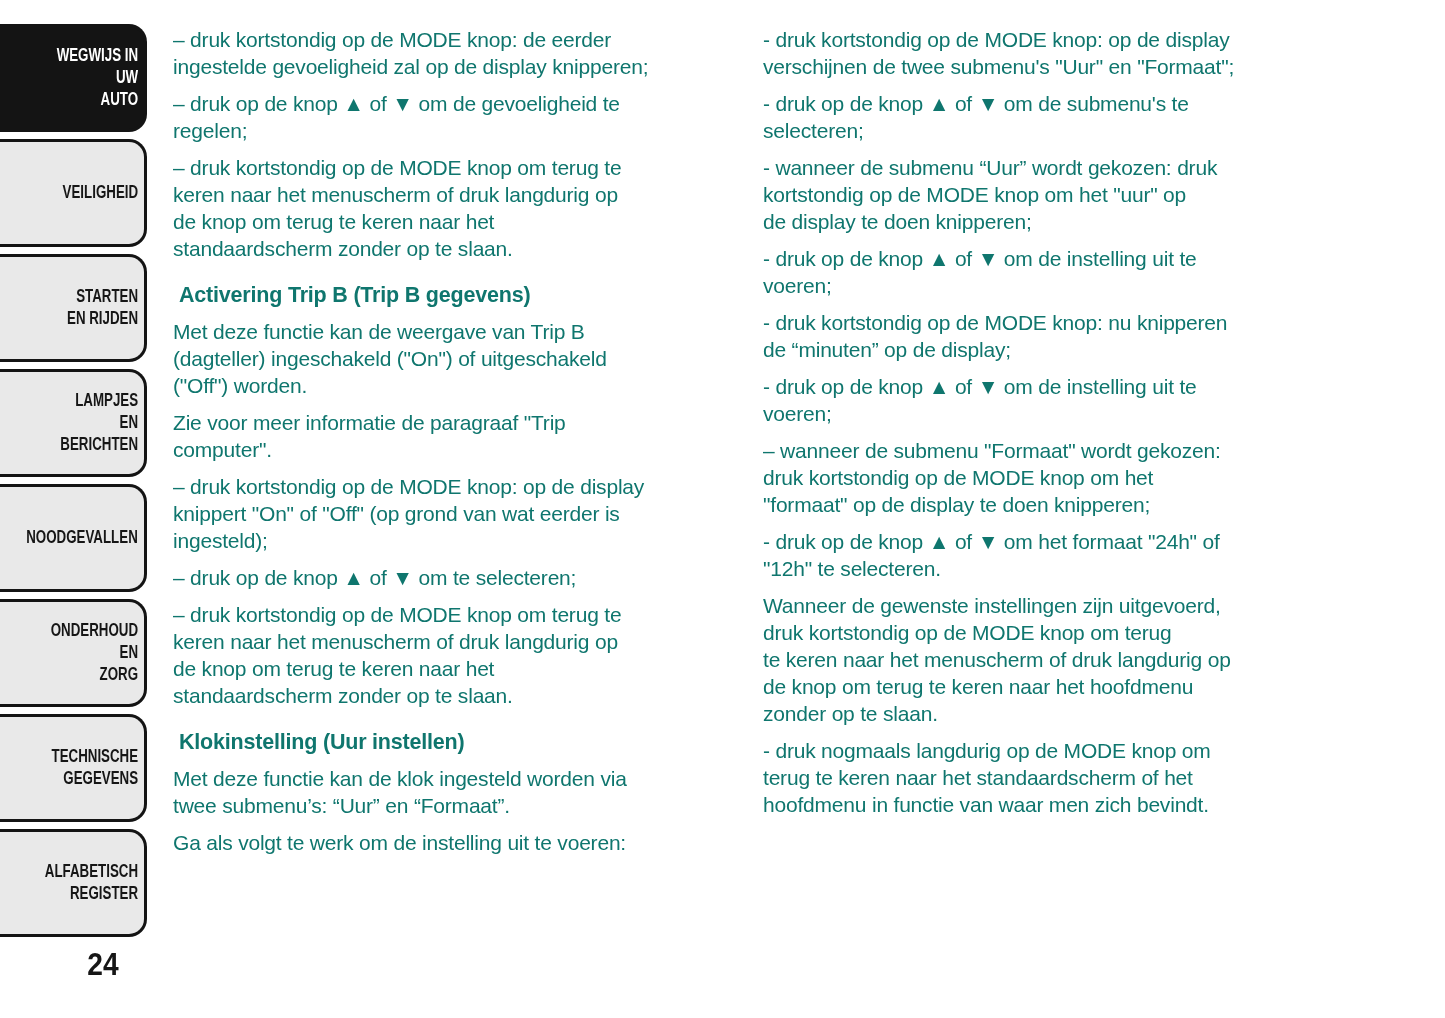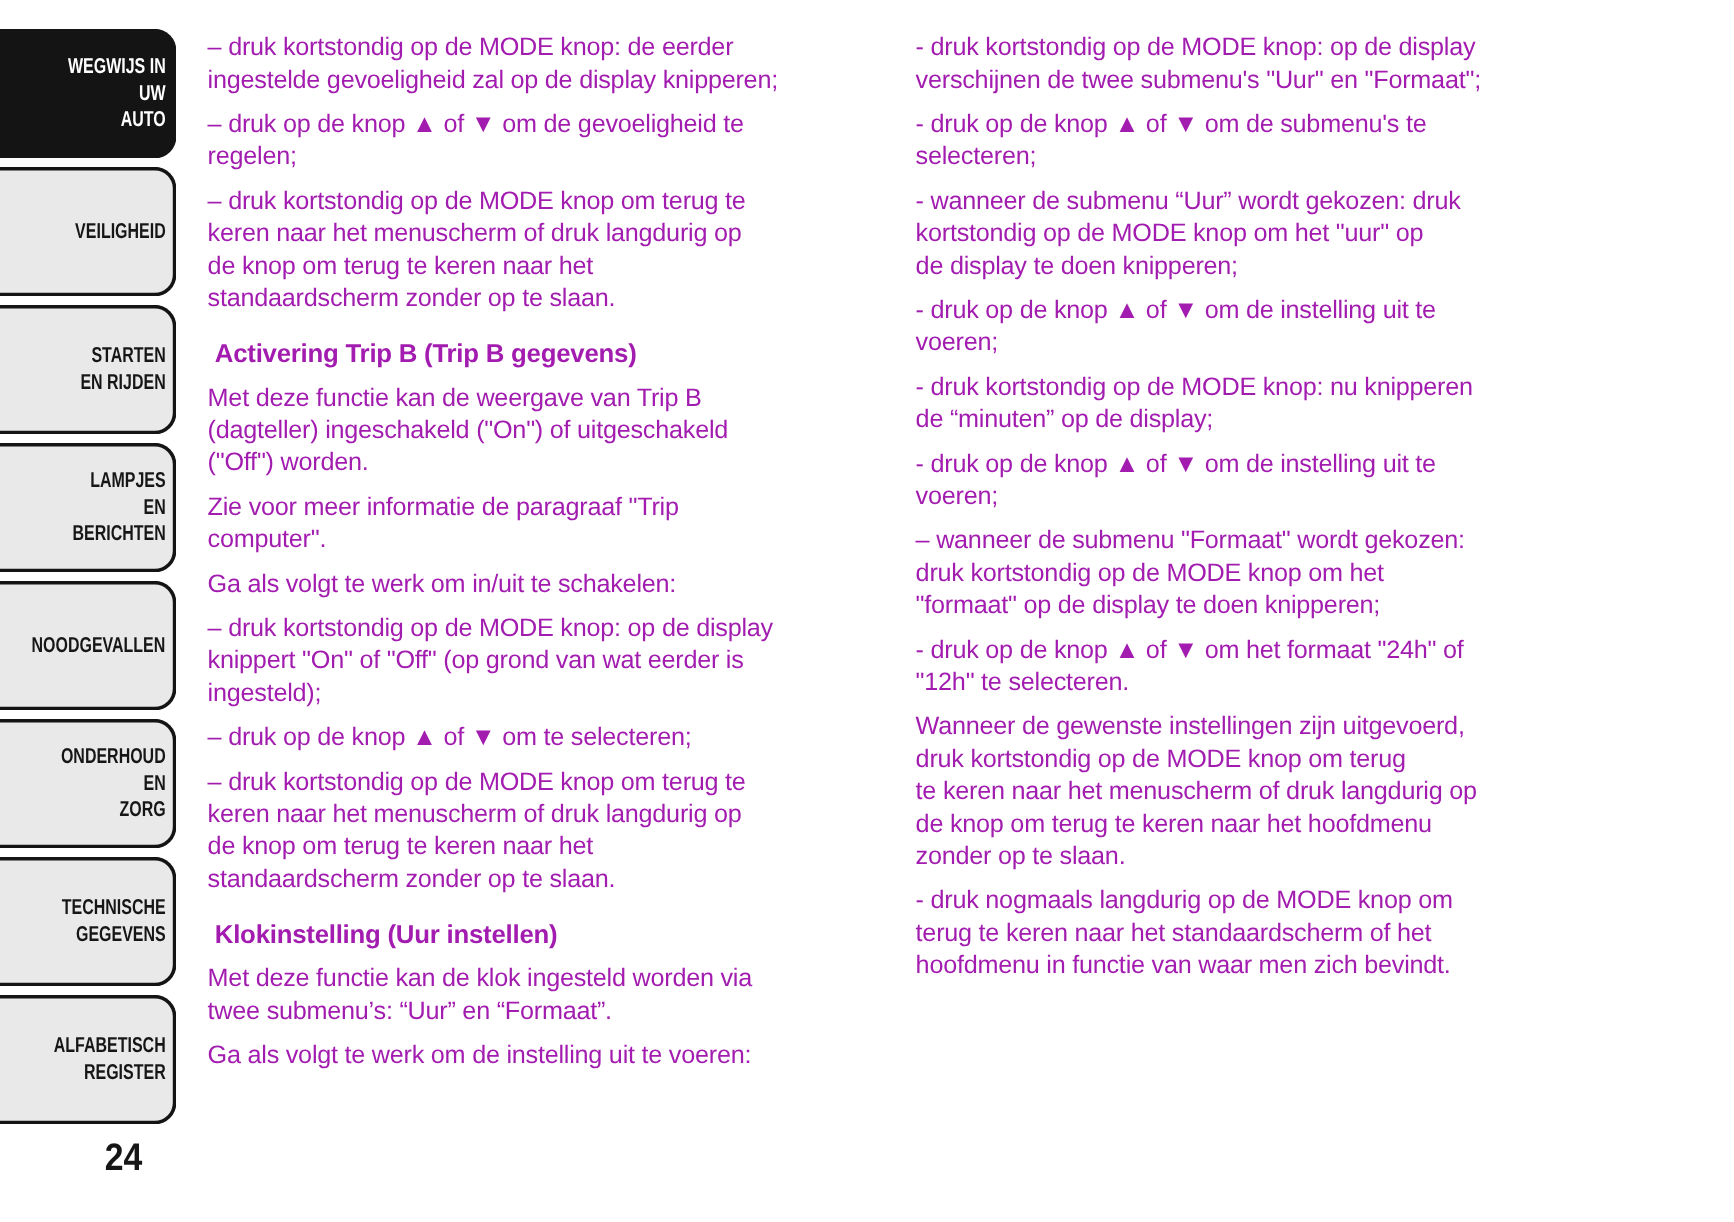--- a/index.html
+++ b/index.html
@@ -73,21 +73,21 @@
   }
   .col-left  { left: 173px; width: 600px; }
   .col-right { left: 763px; width: 625px; }
 
   .b {
     font-size: 21px;
     line-height: 27px;
     letter-spacing: -0.2px;
     margin: 0 0 10px 0;
     white-space: pre-line;
-    color: #a21caf;
+    color: #0f766e;
   }
   .head {
     font-weight: 700;
     font-size: 21.5px;
     margin: 20px 0 9px 6px;
     white-space: pre-line;
   }
 </style>
 </head>
 <body>
@@ -136,21 +136,20 @@
     <div class="b">– druk kortstondig op de MODE knop om terug te
 keren naar het menuscherm of druk langdurig op
 de knop om terug te keren naar het
 standaardscherm zonder op te slaan.</div>
     <div class="b head">Activering Trip B (Trip B gegevens)</div>
     <div class="b">Met deze functie kan de weergave van Trip B
 (dagteller) ingeschakeld ("On") of uitgeschakeld
 ("Off") worden.</div>
     <div class="b">Zie voor meer informatie de paragraaf "Trip
 computer".</div>
-    <div class="b">Ga als volgt te werk om in/uit te schakelen:</div>
     <div class="b">– druk kortstondig op de MODE knop: op de display
 knippert "On" of "Off" (op grond van wat eerder is
 ingesteld);</div>
     <div class="b">– druk op de knop ▲ of ▼ om te selecteren;</div>
     <div class="b">– druk kortstondig op de MODE knop om terug te
 keren naar het menuscherm of druk langdurig op
 de knop om terug te keren naar het
 standaardscherm zonder op te slaan.</div>
     <div class="b head">Klokinstelling (Uur instellen)</div>
     <div class="b">Met deze functie kan de klok ingesteld worden via

